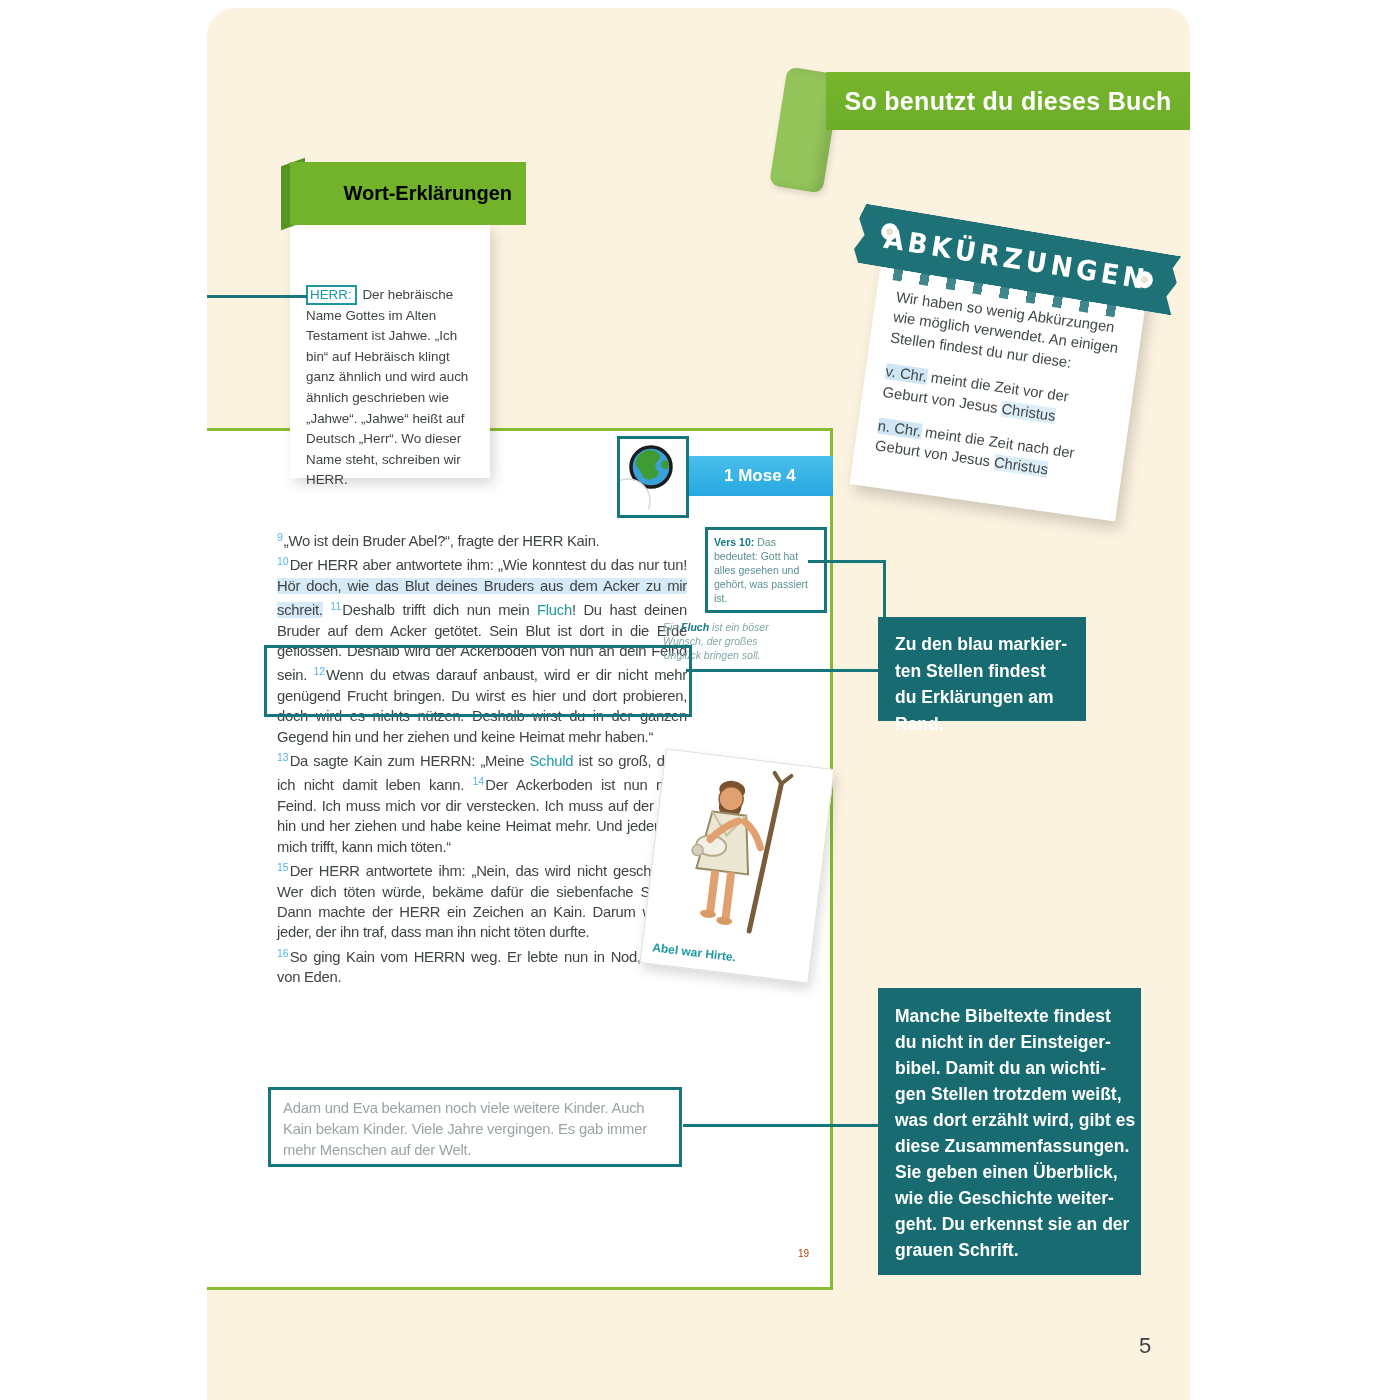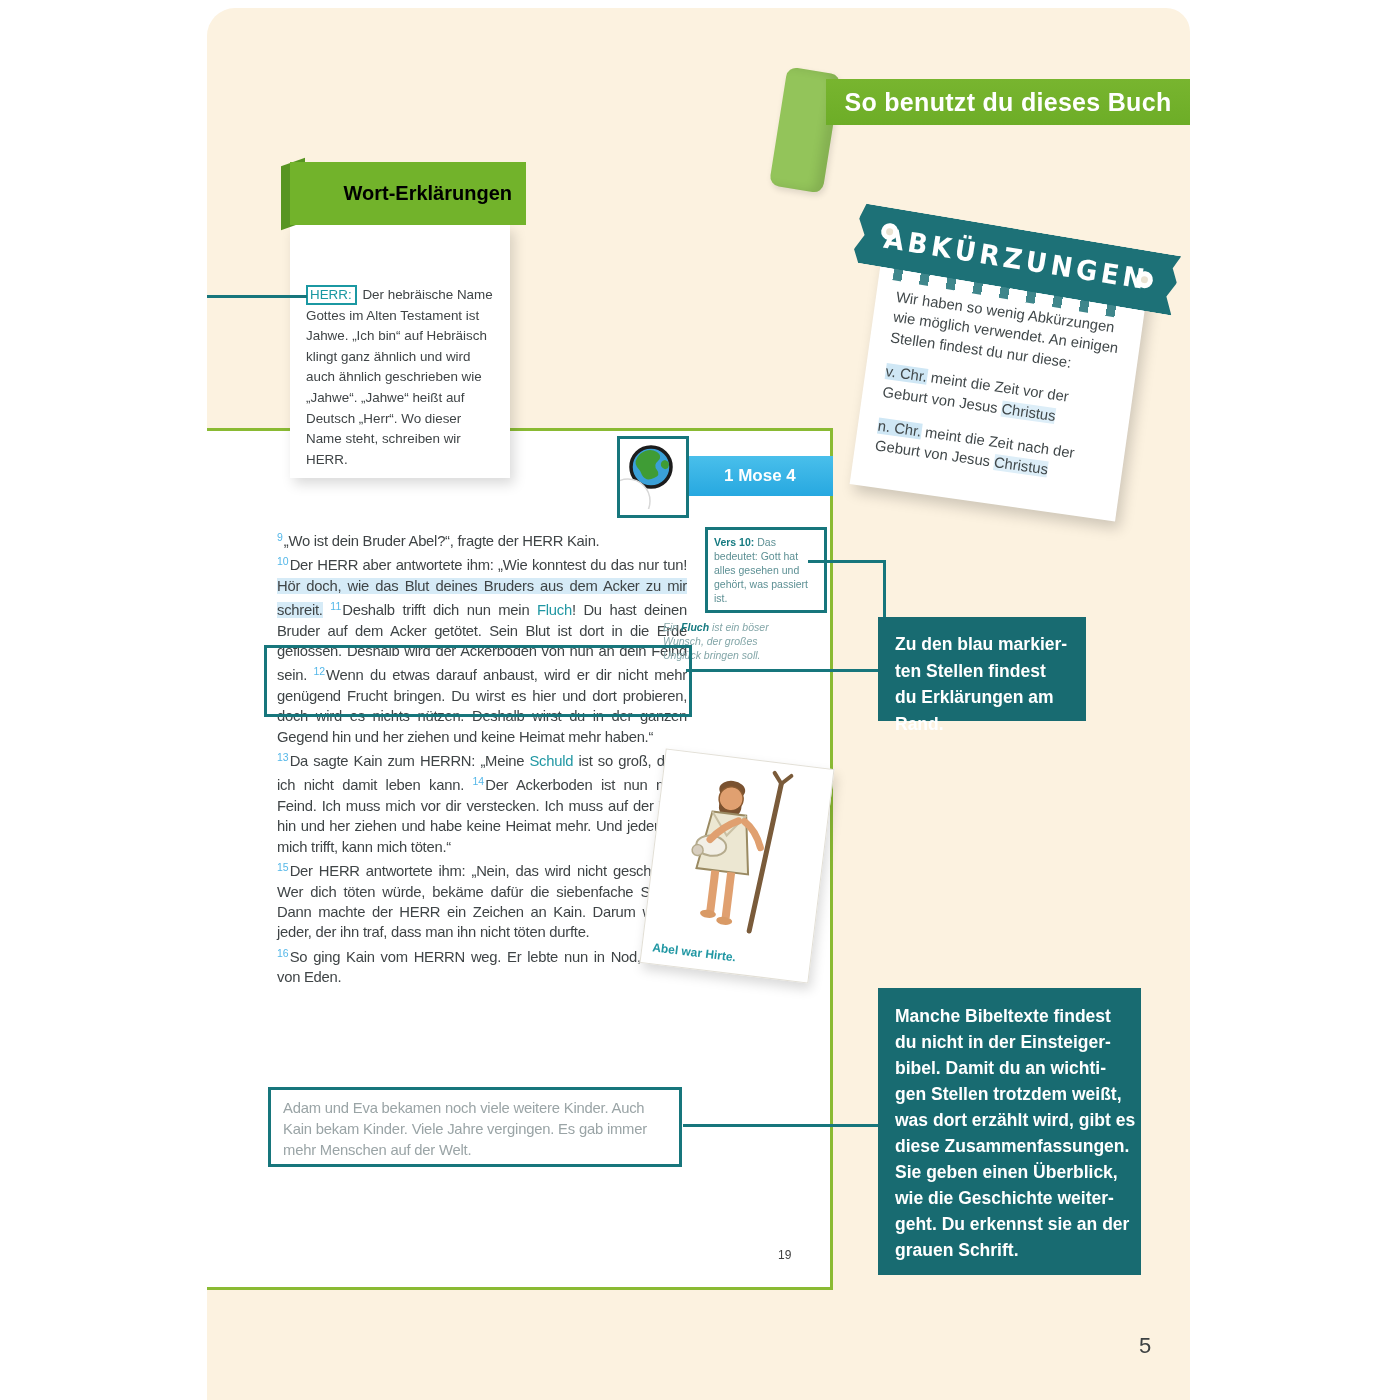--- a/index.html
+++ b/index.html
@@ -7,28 +7,28 @@
     position:relative;width:1400px;height:1400px;background:#ffffff;
     font-family:"Liberation Sans",sans-serif;overflow:hidden;color:#3f4446;
   }
   .abs{position:absolute;}
 
   
   .cream-page{left:207px;top:8px;width:983px;height:1392px;background:#fcf2e0;border-radius:28px 24px 0 0;}
 
   
   .ribbon-tab{left:778px;top:70px;width:54px;height:120px;background:#93c45a;border-radius:10px;transform:rotate(9deg);box-shadow:inset -8px 0 10px rgba(0,0,0,.10),2px 3px 6px rgba(0,0,0,.12);z-index:2;}
-  .ribbon-band{left:826px;top:79px;width:364px;height:46px;background:linear-gradient(180deg,#78b52f,#6dad27);z-index:3;display:flex;align-items:center;justify-content:center;}
+  .ribbon-band{left:826px;top:72px;width:364px;height:58px;background:linear-gradient(180deg,#78b52f,#6dad27);z-index:3;display:flex;align-items:center;justify-content:center;}
   .ribbon-band .title{color:#fff;font-size:25px;font-weight:bold;letter-spacing:.3px;}
 
   
   .wort-fold{left:281px;top:162px;width:24px;height:64px;background:#579522;transform:skewY(-20deg);z-index:3;}
   .wort-header{left:290px;top:162px;width:236px;height:63px;background:#72b32b;z-index:4;display:flex;align-items:center;justify-content:flex-end;padding-right:14px;box-sizing:border-box;}
   .wort-header .title{color:#000000;font-size:20px;font-weight:bold;}
-  .wort-body{left:290px;top:225px;width:220px;height:253px;background:#fff;box-shadow:4px 6px 12px rgba(0,0,0,.15);box-sizing:border-box;padding:60px 14px 0 16px;font-size:13.4px;line-height:20.6px;z-index:2;}
+  .wort-body{left:290px;top:225px;width:200px;height:253px;background:#fff;box-shadow:4px 6px 12px rgba(0,0,0,.15);box-sizing:border-box;padding:60px 14px 0 16px;font-size:13.4px;line-height:20.6px;z-index:2;}
   .sg-term{color:#1b98a2;border:2px solid #1b98a2;padding:0 3px 1px 2px;margin-right:2px;}
 
   
   .abk{left:866px;top:250px;width:268px;height:254px;transform:rotate(8deg);z-index:5;}
   .abk-paper{position:absolute;inset:0;background:#fff;box-shadow:5px 7px 14px rgba(0,0,0,.18);}
   .abk-tabs{position:absolute;top:36px;left:14px;right:20px;height:13px;transform:rotate(1.5deg);background:repeating-linear-gradient(90deg,#1d7177 0 9px,transparent 9px 27px);opacity:.85;z-index:2;}
   .abk-tape{position:absolute;top:-22px;left:-28px;right:-28px;height:60px;background:#1d7177;transform:rotate(1.5deg);z-index:3;display:flex;align-items:center;justify-content:center;clip-path:polygon(1.5% 0,100% 0,98% 22%,100% 45%,97.5% 70%,100% 100%,2% 100%,0 78%,2.5% 52%,0 26%);}
   .abk-tape .title{color:#fff;font-family:"DejaVu Sans",sans-serif;font-size:26px;font-weight:bold;letter-spacing:4px;transform:rotate(-.5deg) scaleY(1.05);}
   .abk-notch{position:absolute;width:17px;height:17px;background:#fff;border-radius:50%;z-index:4;}
   .abk-notch .hole{position:absolute;left:5px;top:5px;width:7px;height:7px;border-radius:50%;background:#e9e2d2;}
@@ -69,21 +69,21 @@
   .callout-a{left:878px;top:617px;width:208px;height:104px;padding:14px 0 0 17px;font-size:17.5px;line-height:26.5px;}
   .callout-b{left:878px;top:988px;width:263px;height:287px;padding:15px 0 0 17px;font-size:17.5px;line-height:26px;}
 
   
   .summary-box{left:268px;top:1087px;width:414px;height:80px;border:3px solid #17767c;box-sizing:border-box;padding:8px 12px;font-size:14.8px;line-height:21px;letter-spacing:-0.2px;color:#9aa4a6;z-index:3;}
 
   
   .abel-card{left:652px;top:758px;width:170px;height:216px;background:#fff;border:1px solid #e2dfd6;box-shadow:3px 6px 12px rgba(0,0,0,.15);transform:rotate(7deg);z-index:3;box-sizing:border-box;padding:6px;}
   .abel-caption{position:absolute;left:10px;bottom:9px;color:#2097a3;font-size:12px;font-weight:bold;}
 
-  .pg19{left:778px;top:1248px;font-size:12px;color:#404040;z-index:2;}
+  .pg19{left:798px;top:1248px;font-size:10px;color:#c2410c;z-index:2;}
   .pg5{left:1120px;top:1333px;width:50px;text-align:center;font-size:22px;color:#3c4142;}
 </style>
 </head>
 <body>
 
 <div class="abs cream-page"></div>
 
 <div class="abs ribbon-tab"></div>
 <div class="abs ribbon-band">
   <span class="title">So benutzt du dieses Buch</span>

